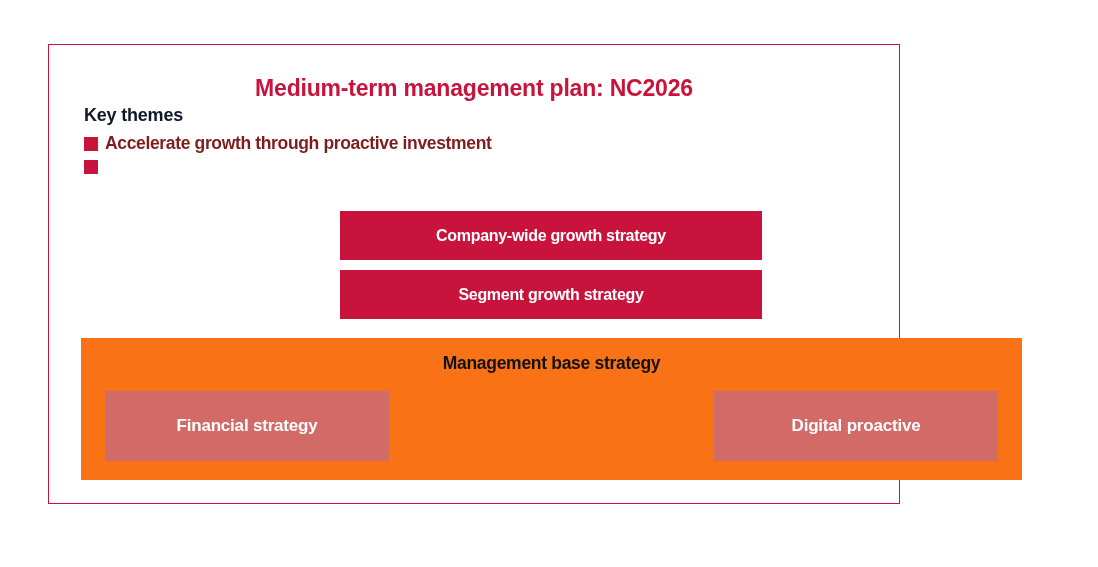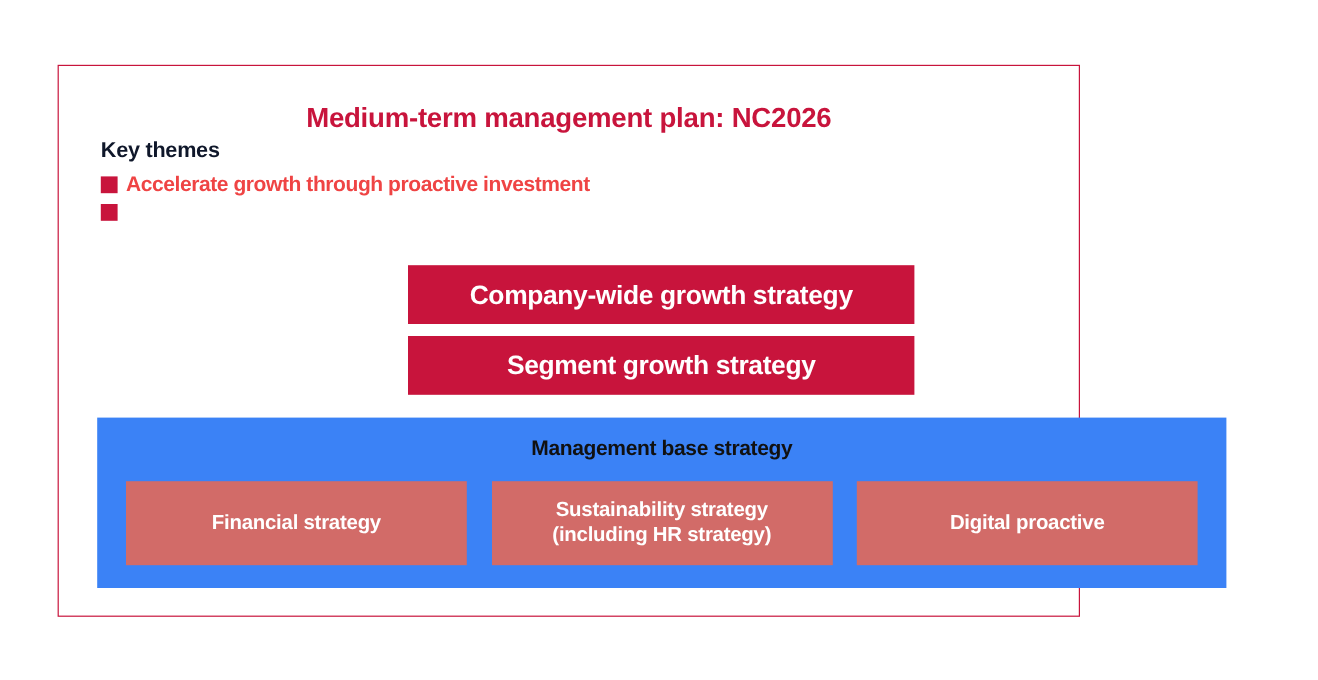--- a/index.html
+++ b/index.html
@@ -18,21 +18,21 @@
     position: relative;
     width: 1098px;
     height: 567px;
     background: #ffffff;
   }
 
   
   #frame {
     position: absolute;
     left: 48px;
-    top: 54px;
+    top: 44px;
     width: 852px;
     height: 460px;
     border: 1.5px solid #C8143C;
     box-sizing: border-box;
     background: #ffffff;
   }
 
   
   #title {
     position: absolute;
@@ -68,50 +68,50 @@
   .theme-bullet {
     width: 14px;
     height: 14px;
     background: #C8143C;
     flex: 0 0 auto;
     margin-right: 7px;
   }
   .theme-text {
     font-size: 17.5px;
     font-weight: bold;
-    color: #ef4444;
+    color: #7f1d1d;
     letter-spacing: -0.35px;
     white-space: nowrap;
   }
 
   
   .growth-bar {
     position: absolute;
     left: 291px;
     width: 422px;
     background: #C8143C;
     color: #ffffff;
-    font-size: 22px;
+    font-size: 16px;
     font-weight: bold;
     letter-spacing: -0.3px;
     display: flex;
     align-items: center;
     justify-content: center;
   }
   #bar-company { top: 166px; height: 49px; }
   #bar-segment { top: 225px; height: 49px; }
 
   
   #base-panel {
     position: absolute;
     left: 32px;
     top: 293px;
     width: 941px;
     height: 142px;
-    background: #3b82f6;
+    background: #f97316;
   }
   #base-title {
     position: absolute;
     left: 0;
     top: 15px;
     width: 100%;
     text-align: center;
     font-size: 17.5px;
     font-weight: bold;
     color: #111111;
@@ -170,26 +170,20 @@
     <div id="base-panel">
       <div id="base-title">Management base strategy</div>
 
       <div id="base-boxes">
         <div class="base-box">
           <span>
             <span>Financial strategy</span>
           </span>
         </div>
 
-        <div class="base-box">
-          <span>
-            <span>Sustainability strategy</span><br>
-            <span>(including HR strategy)</span>
-          </span>
-        </div>
 
         <div class="base-box">
           <span>
             <span>Digital proactive</span>
           </span>
         </div>
       </div>
     </div>
 
   </div>

